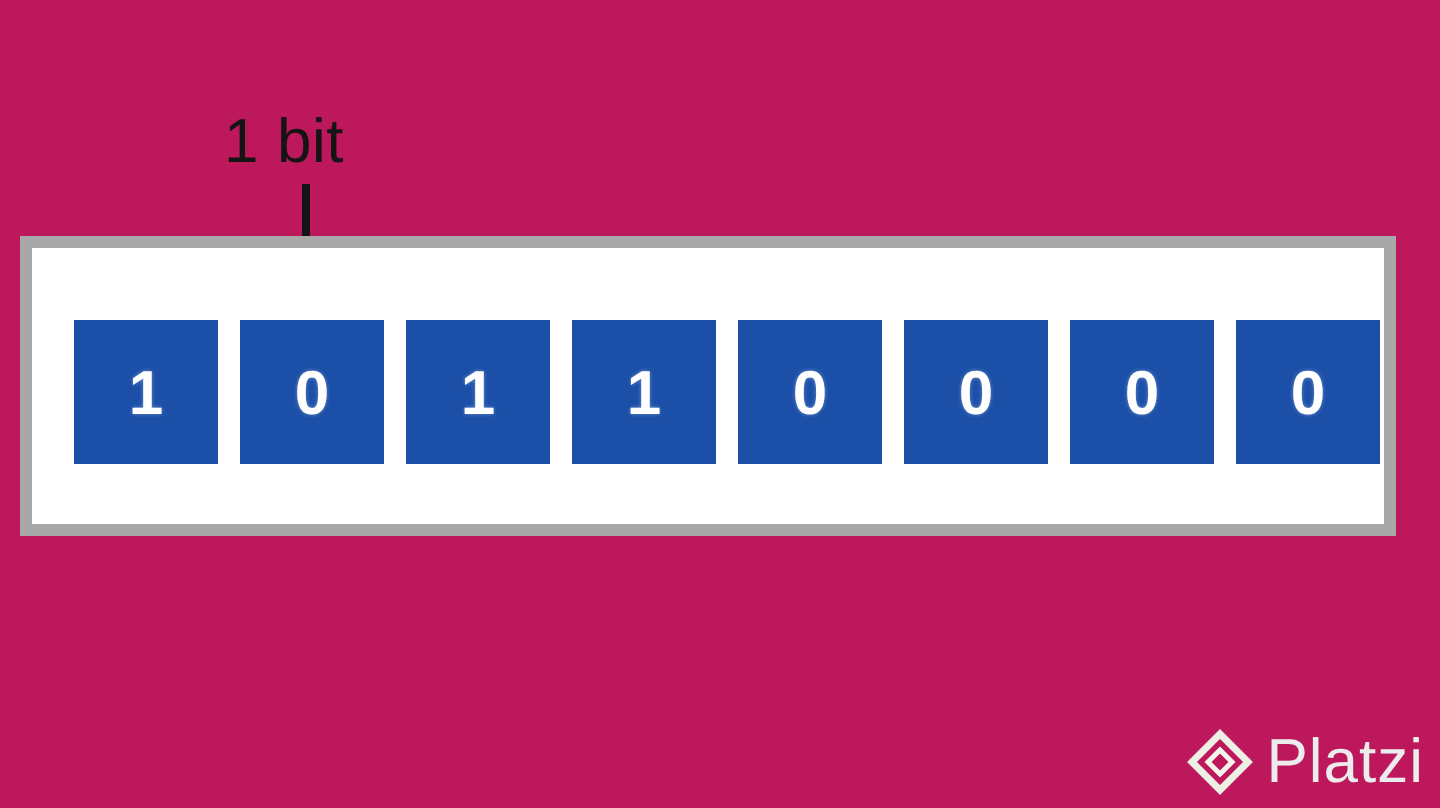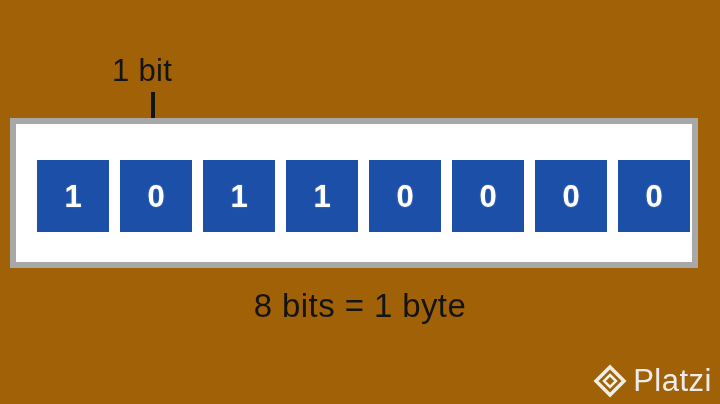--- a/index.html
+++ b/index.html
@@ -11,21 +11,21 @@
     width: 720px;
     height: 404px;
     background: #ffffff;
     font-family: "Liberation Sans", sans-serif;
     overflow: hidden;
   }
   #canvas {
     position: relative;
     width: 720px;
     height: 404px;
-    background: #a16207;
+    background: #be185d;
   }
 
   
   .callout-label {
     position: absolute;
     left: 112px;
     top: 52px;
     font-size: 31px;
     line-height: 38px;
     color: #141414;
@@ -159,21 +159,20 @@
       <span class="bit-value">0</span>
     </div>
     <div class="bit-cell">
       <span class="bit-value">0</span>
     </div>
     <div class="bit-cell">
       <span class="bit-value">0</span>
     </div>
   </div>
 
-  <div class="caption">8 bits = 1 byte</div>
 
   <div class="watermark">
     <span class="watermark-logo-wrap">
       <svg class="watermark-logo" viewBox="0 0 34 34" xmlns="http://www.w3.org/2000/svg">
         <path d="M17 3 L31 17 L17 31 L3 17 Z" fill="none" stroke="#eeefe4" stroke-width="3.5"></path>
         <path d="M17 11 L23 17 L17 23 L11 17 Z" fill="none" stroke="#f3f4ea" stroke-width="2.5"></path>
       </svg>
     </span>
     <span class="watermark-text">Platzi</span>
   </div>

